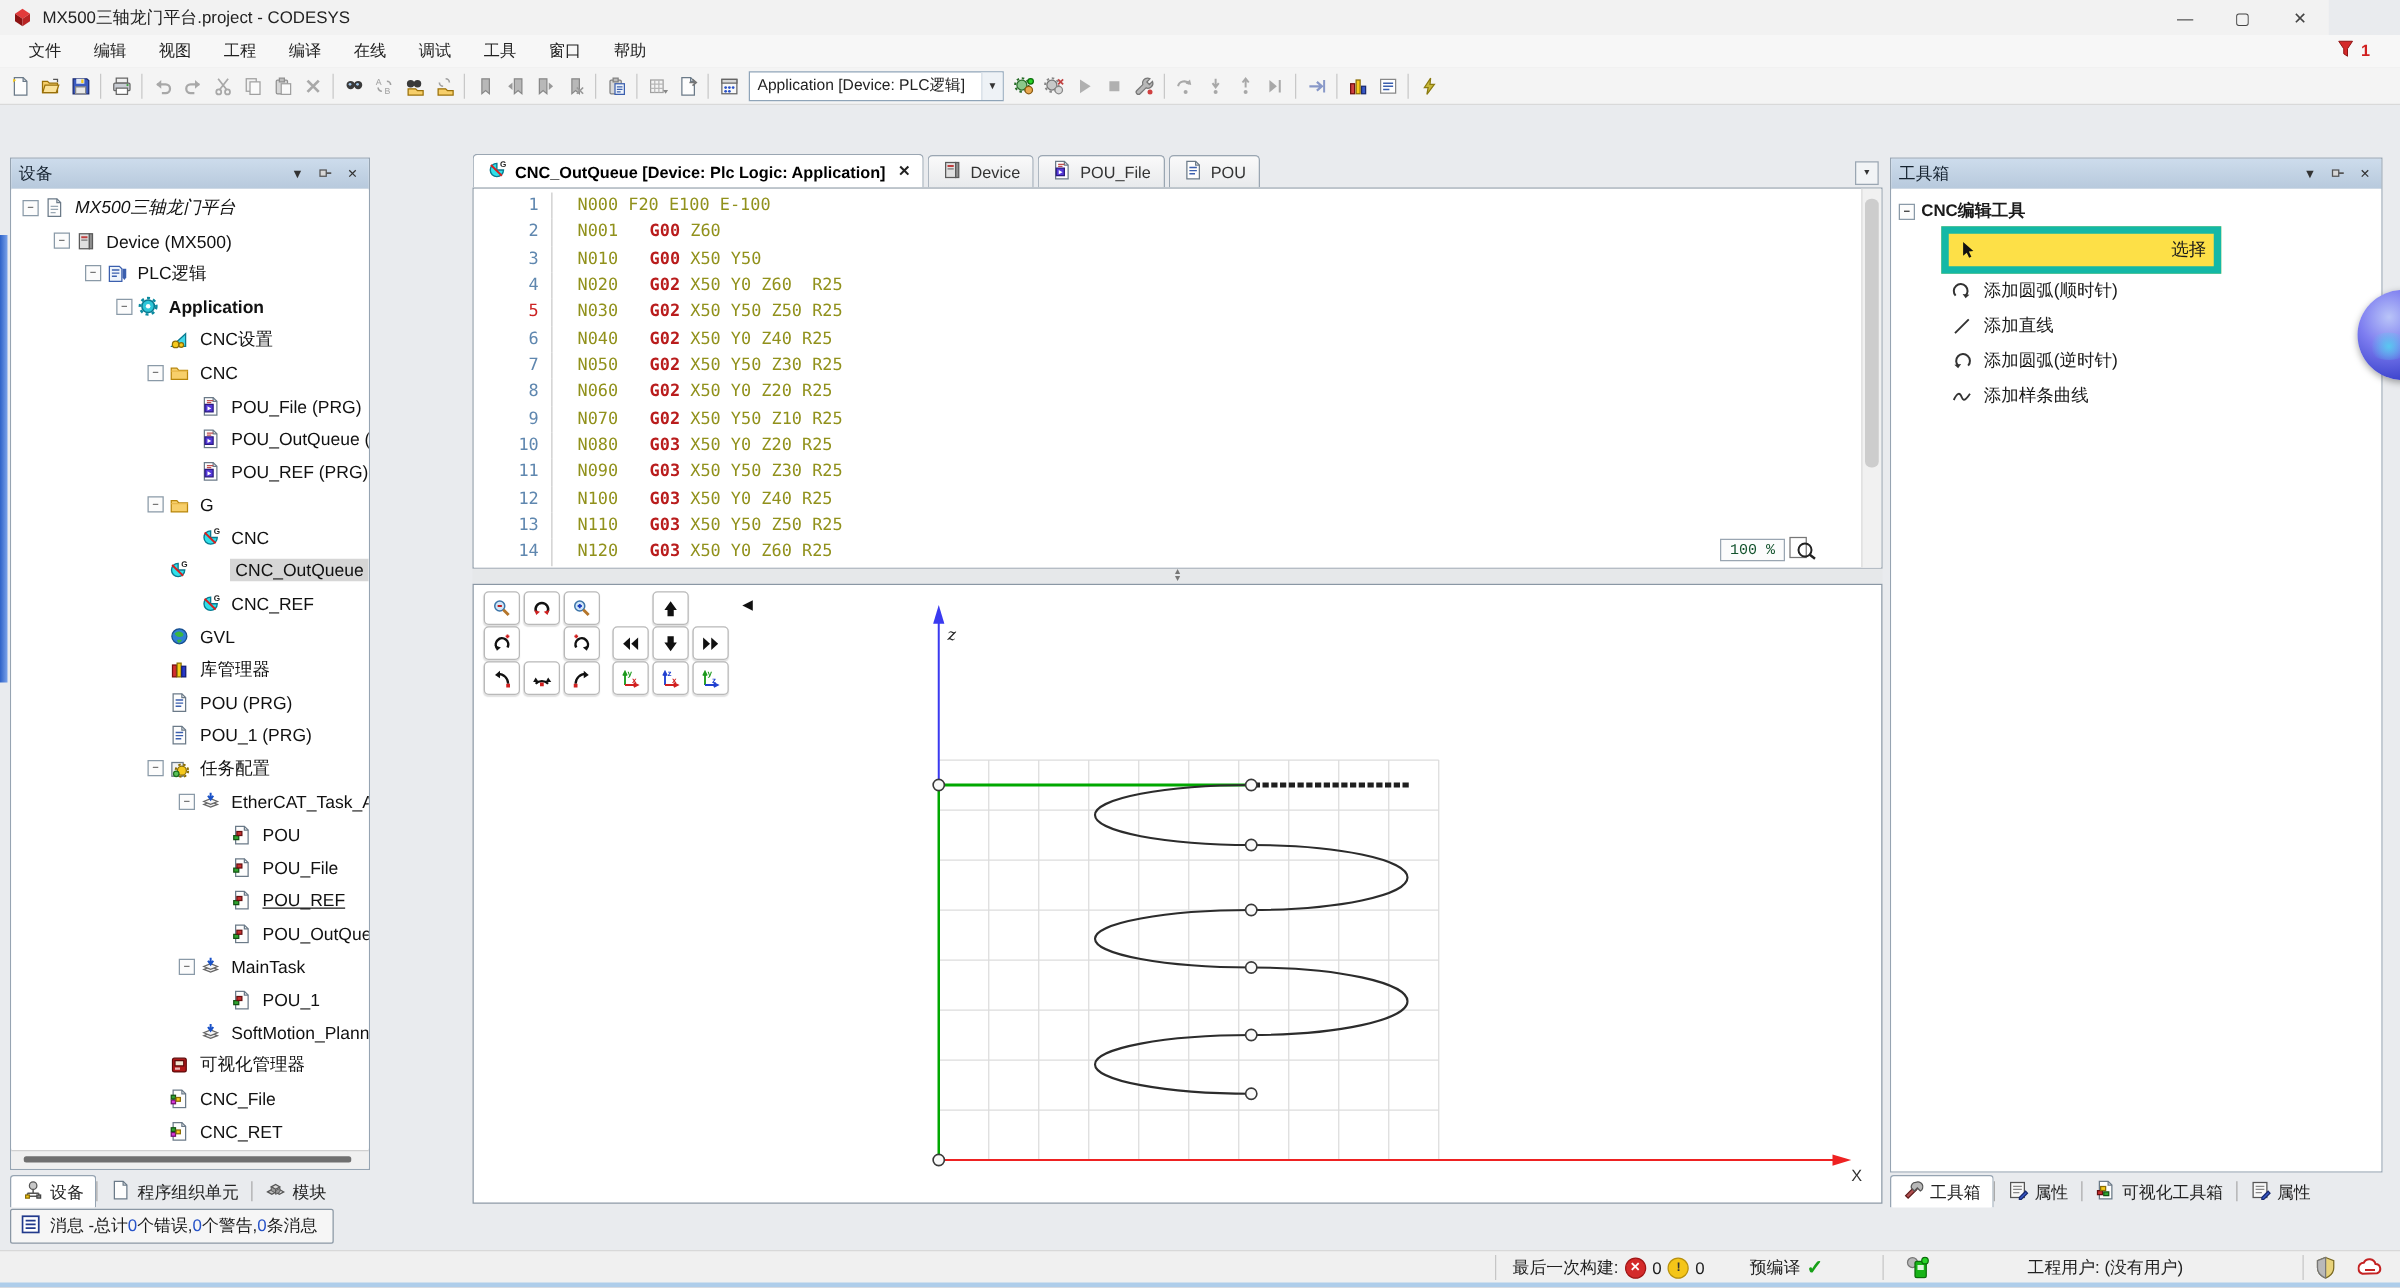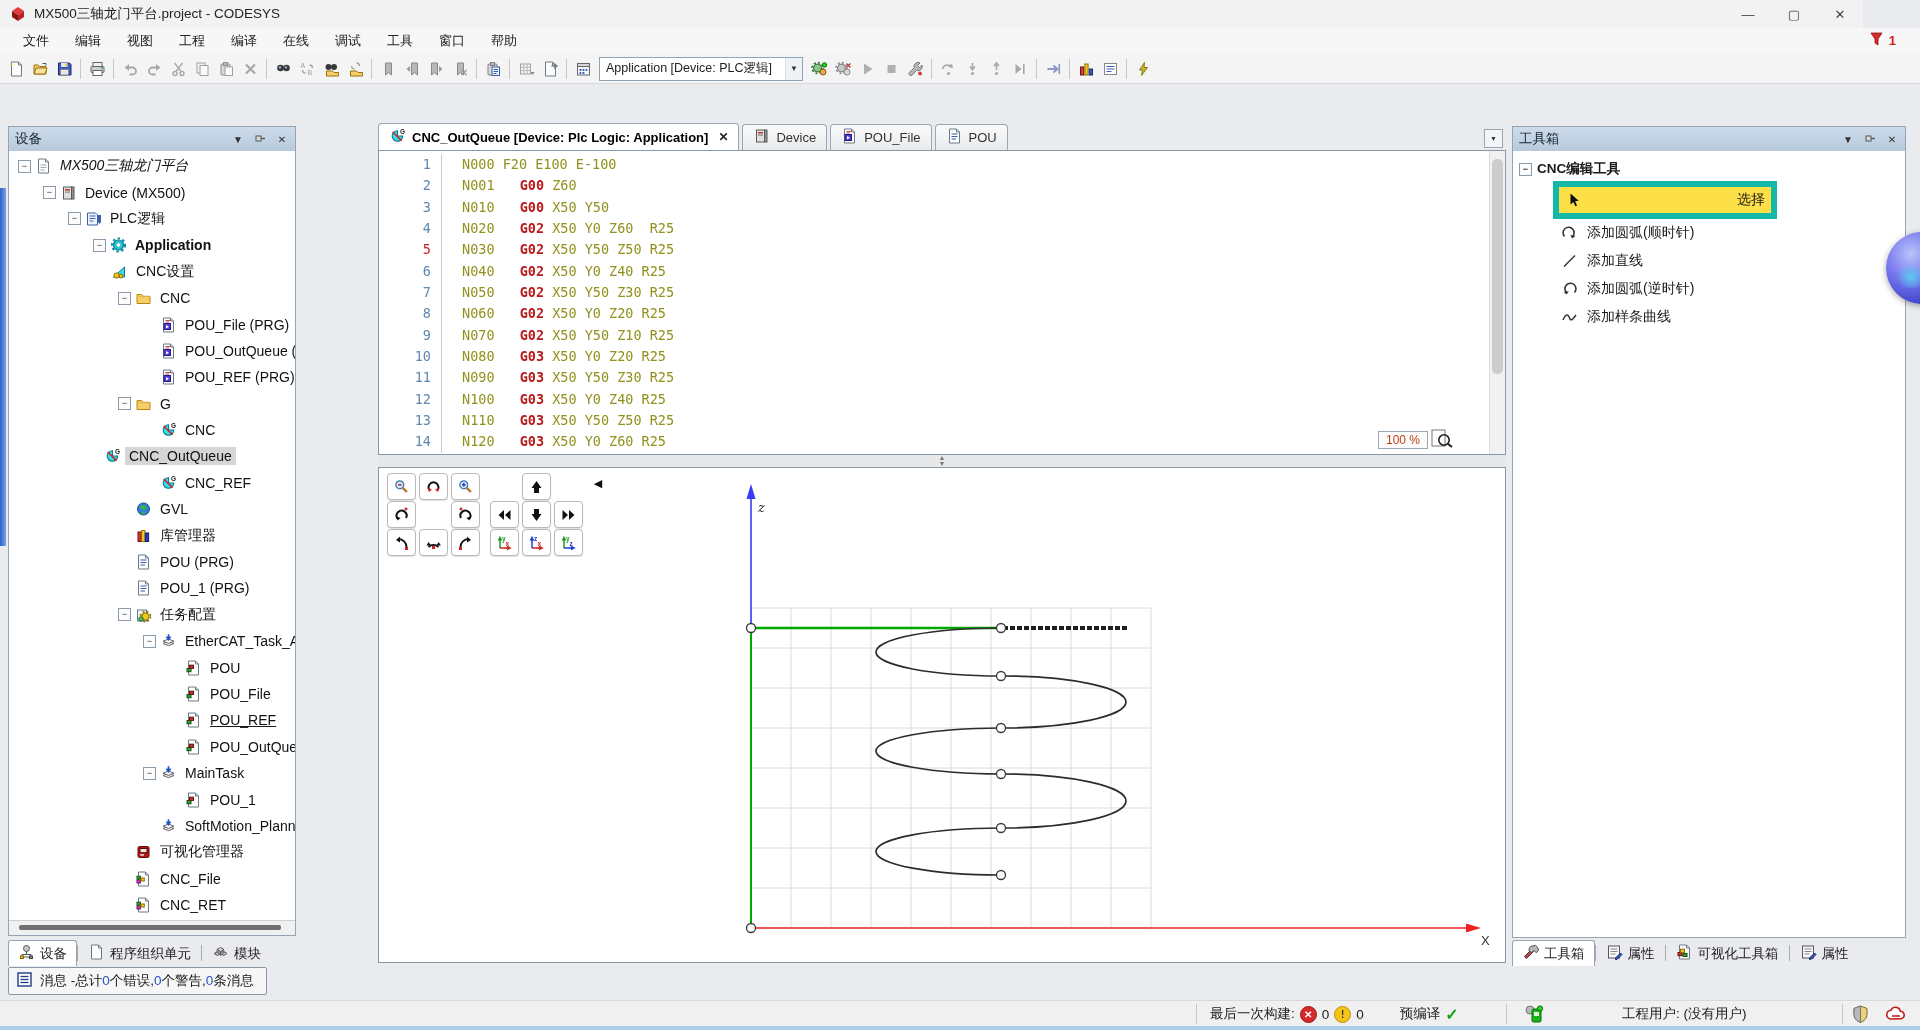--- a/index.html
+++ b/index.html
@@ -82,22 +82,22 @@
         font-size:13.5px;overflow:hidden;padding-top:3px;}
   .cline{height:21.35px;line-height:21.35px;white-space:pre;display:flex;}
   .lnum{width:52px;flex:0 0 52px;text-align:right;padding-right:10px;color:#5f87af;}
   .lnum.red{color:#cc2222;}
   .gut{width:1px;flex:0 0 1px;background:#c9c9c9;height:100%;}
   .ltext{padding-left:20px;color:#91911c;}
   .ltext .g{color:#b91c1c;font-weight:bold;margin-left:17px;}
   .vscroll{position:absolute;right:0;top:0;width:15px;bottom:0;background:#f1f1f1;border-left:1px solid #dcdcdc;}
   .vscroll .thumb{position:absolute;left:2px;width:11px;top:8px;height:215px;background:#cdcdcd;border-radius:5px;}
   .zoombox{position:absolute;right:52px;bottom:3px;display:flex;align-items:center;gap:3px;}
-  .zoomval{border:1px solid #9aa6b2;background:#fcfcfc;font-size:12px;padding:1px 7px;color:#c2410c;
-           font-family:Liberation Sans, sans-serif;}
+  .zoomval{border:1px solid #9aa6b2;background:#fcfcfc;font-size:12px;padding:1px 7px;color:#14532d;
+           font-family:Liberation Mono, monospace;}
 
   
   .hsplit{position:absolute;left:378px;top:455px;width:1128px;height:12px;background:#e6e8ea;
           display:flex;align-items:center;justify-content:center;gap:4px;}
   .hsplit span{font-size:7px;color:#777;line-height:6px;}
 
   
   #graph-panel{left:378px;top:467px;width:1128px;height:496px;border:1px solid #8a97a4;}
   .palette{position:absolute;left:8px;top:5px;width:228px;height:92px;}
   .pal-btn{position:absolute;width:27px;height:25px;background:#fff;border:1px solid #b9b9b9;border-radius:4px;
@@ -499,21 +499,21 @@
           </span>
           <span class="ticon">
             <svg width="17" height="16" viewBox="0 0 16 16">
               <circle cx="8" cy="8" r="5" fill="#2ec6d8" stroke="#0a7a90" stroke-width="1.2"></circle>
               <circle cx="8" cy="8" r="6.6" fill="none" stroke="#0a8aa0" stroke-width="2" stroke-dasharray="2.4,2.6"></circle>
               <circle cx="8" cy="8" r="1.8" fill="#fff"></circle>
             </svg>
           </span>
           <span class="tlabel b">Application</span>
         </div>
-        <div class="trow" style="padding-left: 84px;">
+        <div class="trow" style="padding-left: 108px;">
           <span class="texp"></span>
           <span class="ticon">
             <svg width="17" height="16" viewBox="0 0 16 16">
               <path d="M2 13 L13 3 V13 Z" fill="#41d8e8" stroke="#0a7a90"></path>
               <circle cx="5" cy="11.5" r="2.6" fill="#f5c91c" stroke="#8a6d05"></circle>
               <circle cx="9.5" cy="12" r="1.9" fill="#f5c91c" stroke="#8a6d05"></circle>
             </svg>
           </span>
           <span class="tlabel">CNC设置</span>
         </div>
@@ -584,21 +584,21 @@
           <span class="texp"></span>
           <span class="ticon">
             <svg width="17" height="16" viewBox="0 0 16 16">
               <path d="M13.3 8 A5.3 5.3 0 1 1 8 2.7 L8 8 Z" fill="#30e0ea" stroke="#0a7a90" stroke-width="1.1"></path>
               <path d="M3.2 4 L12 12.6" stroke="#d42020" stroke-width="1.5"></path>
               <text x="10.5" y="5.5" font-size="6.5" font-weight="bold" fill="#222" font-family="Liberation Sans,sans-serif">G</text>
             </svg>
           </span>
           <span class="tlabel">CNC</span>
         </div>
-        <div class="trow sel" style="padding-left: 77px;">
+        <div class="trow sel" style="padding-left: 77px; justify-content: space-between;">
           <span class="texp"></span>
           <span class="ticon">
             <svg width="17" height="16" viewBox="0 0 16 16">
               <path d="M13.3 8 A5.3 5.3 0 1 1 8 2.7 L8 8 Z" fill="#30e0ea" stroke="#0a7a90" stroke-width="1.1"></path>
               <path d="M3.2 4 L12 12.6" stroke="#d42020" stroke-width="1.5"></path>
               <text x="10.5" y="5.5" font-size="6.5" font-weight="bold" fill="#222" font-family="Liberation Sans,sans-serif">G</text>
             </svg>
           </span>
           <span class="tlabel">CNC_OutQueue</span>
         </div>

